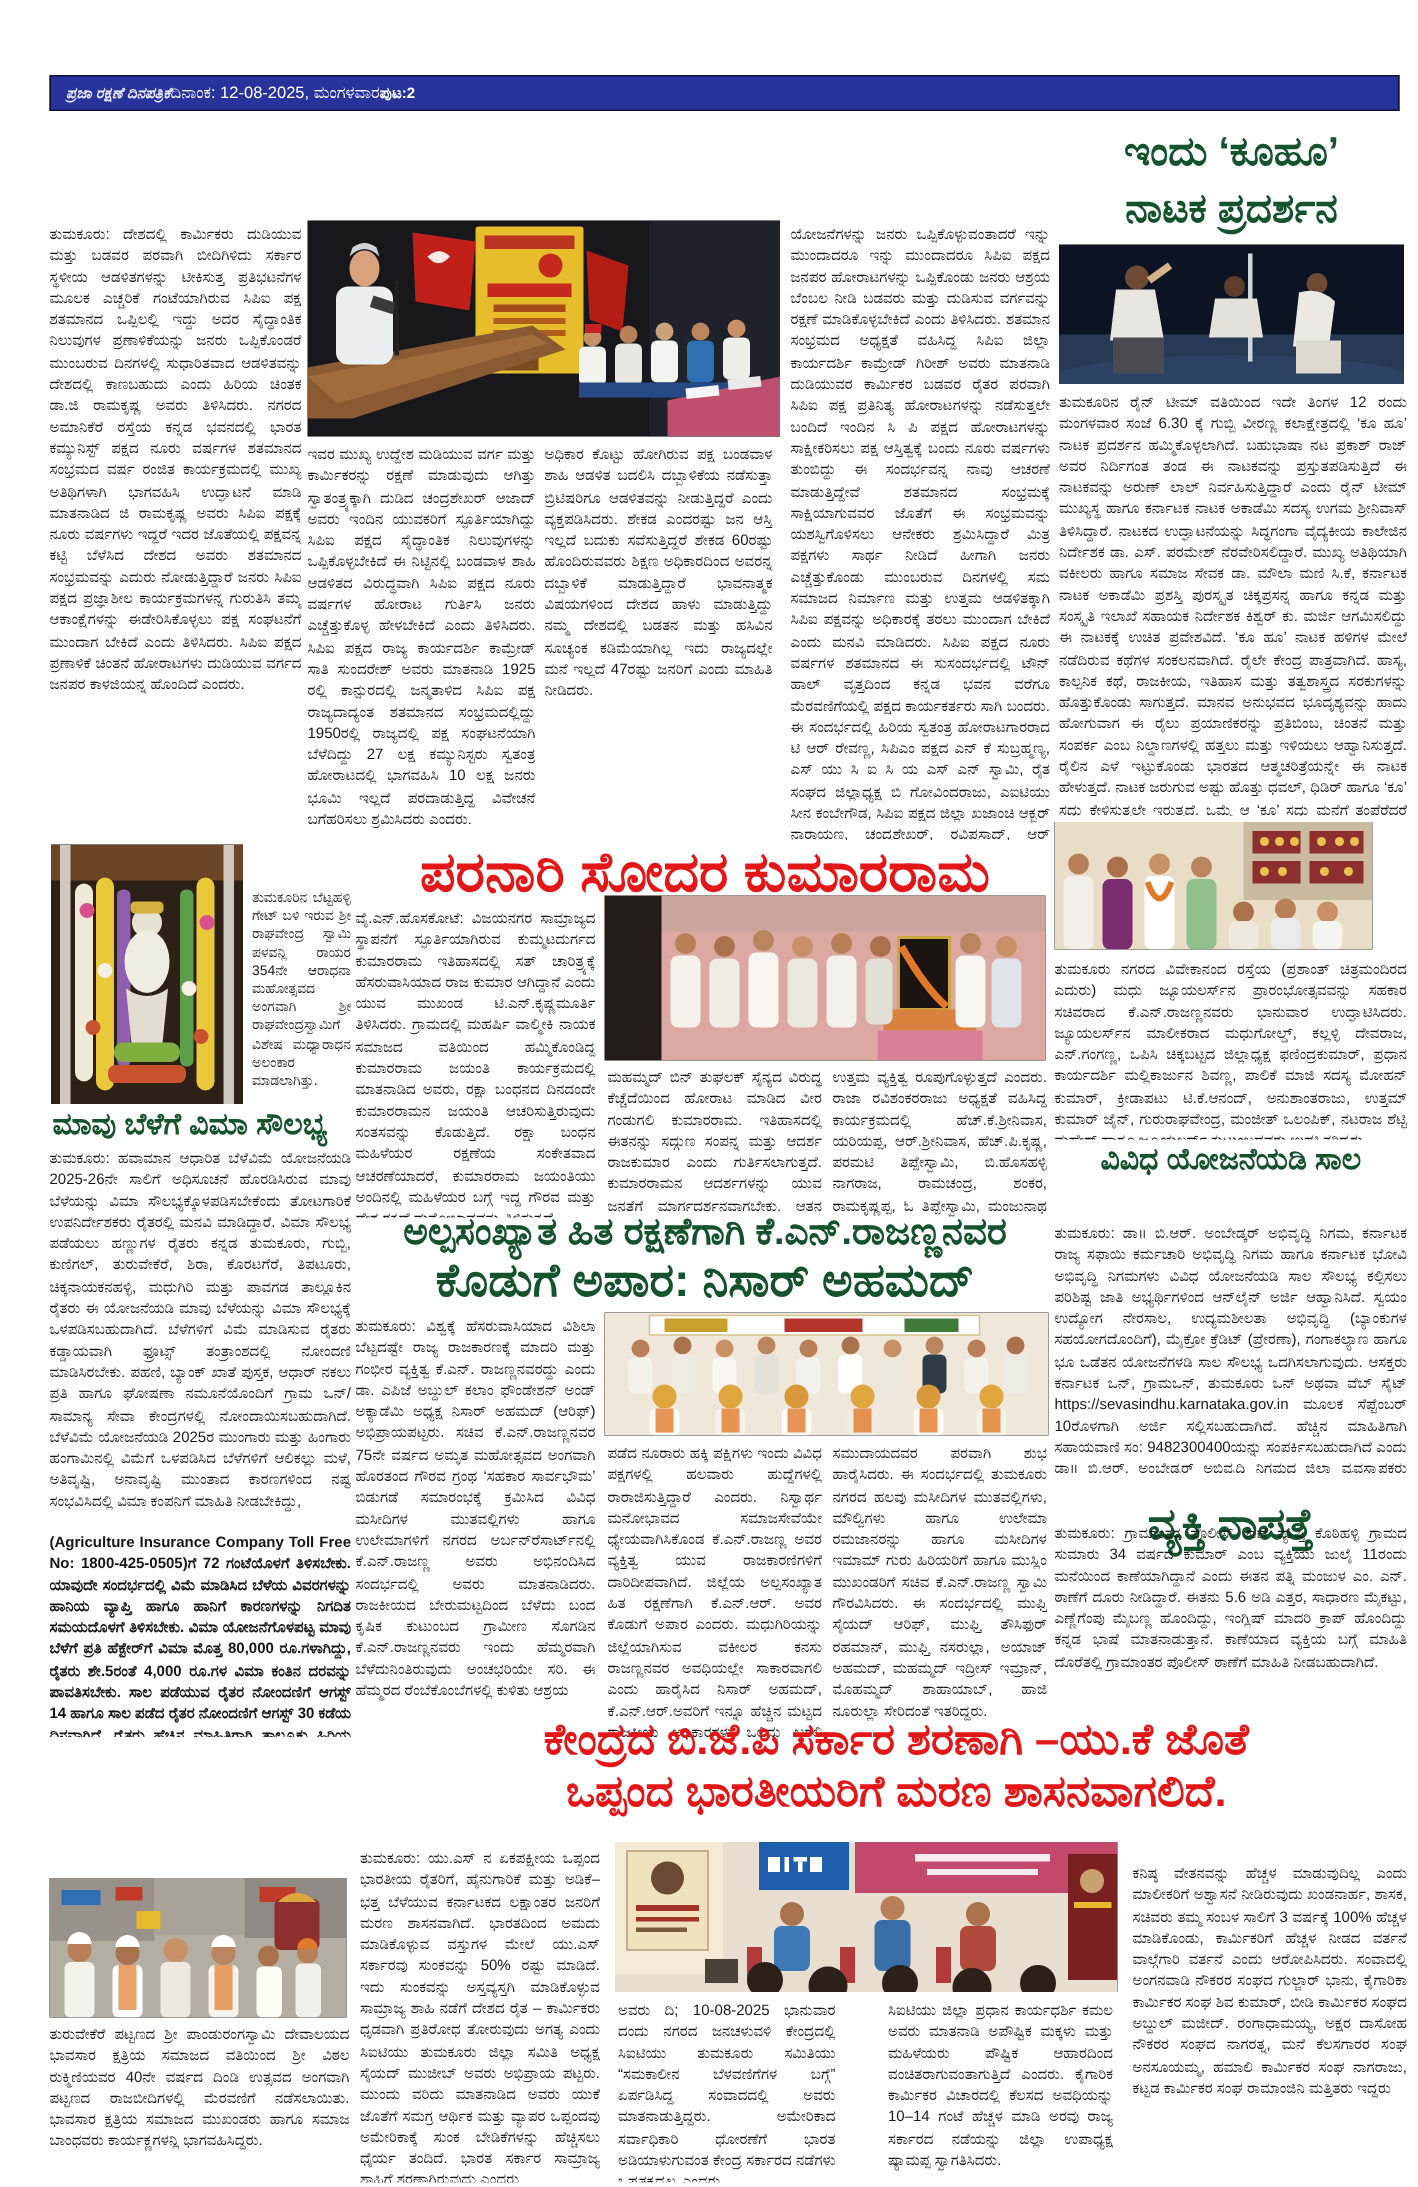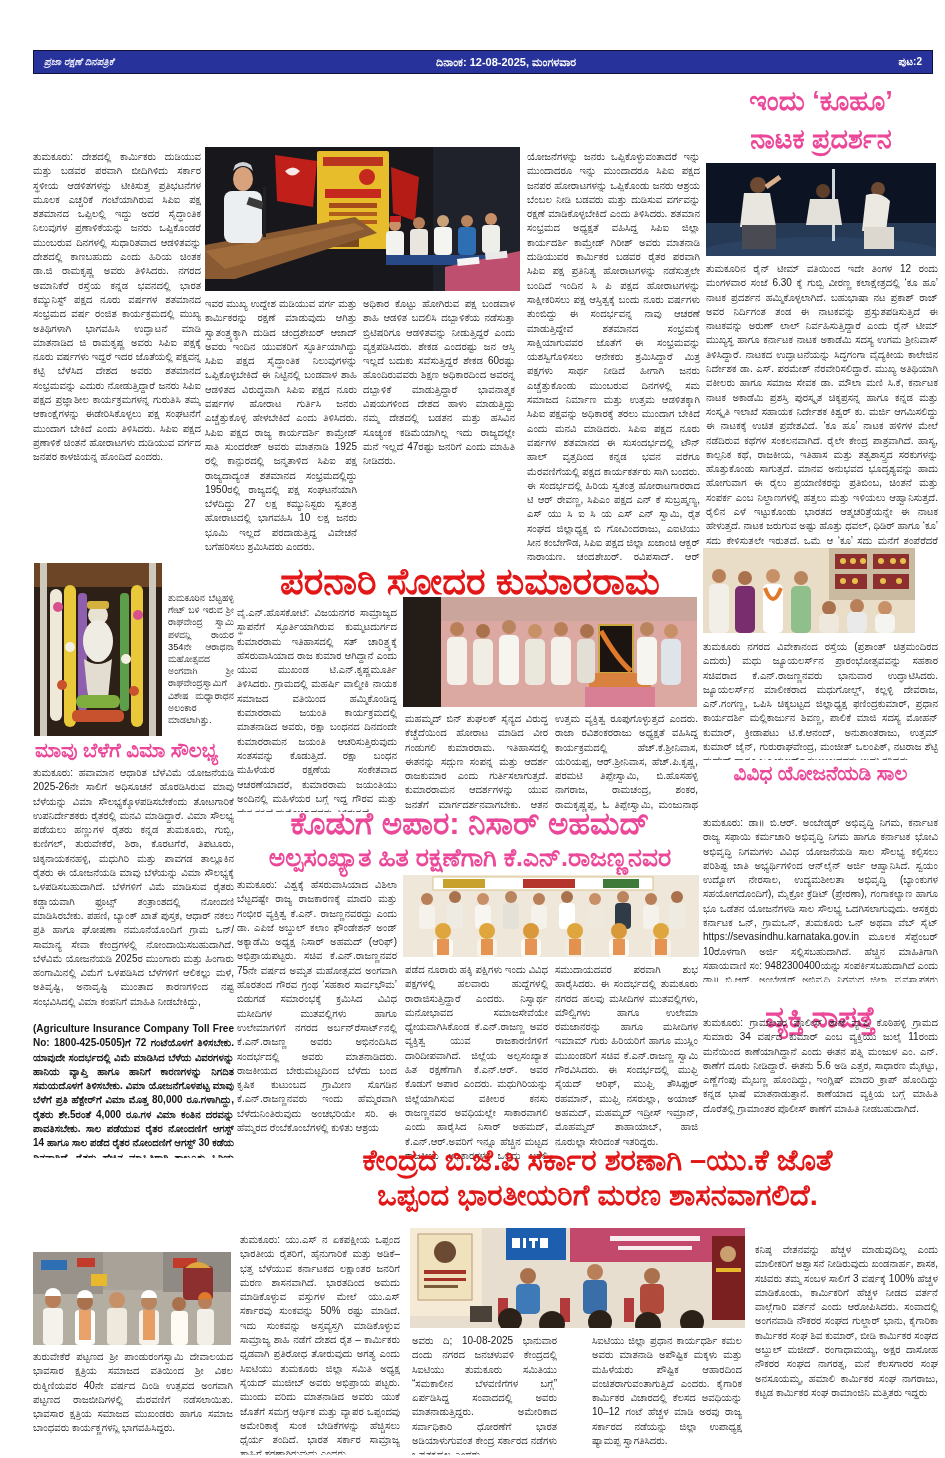--- a/index.html
+++ b/index.html
@@ -1,26 +1,26 @@
 <!DOCTYPE html>
 <html><head>
 <meta charset="utf-8">
 <style>
   html,body{margin:0;padding:0;background:#fff;}
   .page{position:relative;width:945px;height:1458px;background:#ffffff;
         font-family:"Liberation Sans",sans-serif;overflow:hidden;color:#141414;}
   .masthead{position:absolute;left:33px;top:50px;width:900px;height:24px;
             background:#27329a;border:1px solid #10103a;display:flex;align-items:center;
-            justify-content:space-between;box-sizing:border-box;padding:0 10px;}
+            box-sizing:border-box;padding:0 10px;}
   .masthead .mh-left{color:#e9e9fa;font-size:10px;font-style:italic;font-weight:bold;}
-  .masthead .mh-center{color:#ffffff;font-size:11px;font-weight:bold;}
+  .masthead .mh-center{color:#ffffff;font-size:11px;font-weight:normal;}
   .masthead .mh-right{color:#ffffff;font-size:10px;font-weight:bold;}
   .hl{position:absolute;font-weight:bold;}
   .hl-red{color:#e31717;}
-  .hl-black{color:#ec4899;}
+  .hl-black{color:#14532d;}
   .col{position:absolute;font-size:10px;line-height:14.3px;text-align:justify;
        overflow:hidden;color:#161616;word-break:break-word;}
   .col.small{font-size:9.3px;line-height:12.2px;}
   .col.bold{font-weight:bold;}
   .photo{position:absolute;overflow:hidden;background:#222;}
   .photo svg{display:block;width:100%;height:100%;}
   .center{text-align:center;}
 </style>
 </head>
 <body>
@@ -168,22 +168,22 @@
           <rect x="234" y="40" width="20" height="48" rx="5" fill="#f6f5ef"></rect>
         <circle cx="268" cy="34" r="7" fill="#c89067"></circle>
           <rect x="258" y="42" width="20" height="46" rx="5" fill="#dfe4ea"></rect>
       </g>
     </svg>
   </div>
   <div class="col" style="left:405px;top:712px;width:143px;height:100px;">ಮಹಮ್ಮದ್ ಬಿನ್ ತುಘಲಕ್ ಸೈನ್ಯದ ವಿರುದ್ಧ ಕೆಚ್ಚೆದೆಯಿಂದ ಹೋರಾಟ ಮಾಡಿದ ವೀರ ಗಂಡುಗಲಿ ಕುಮಾರರಾಮ. ಇತಿಹಾಸದಲ್ಲಿ ಈತನನ್ನು ಸದ್ಗುಣ ಸಂಪನ್ನ ಮತ್ತು ಆದರ್ಶ ರಾಜಕುಮಾರ ಎಂದು ಗುರ್ತಿಸಲಾಗುತ್ತದೆ. ಕುಮಾರರಾಮನ ಆದರ್ಶಗಳನ್ನು ಯುವ ಜನತೆಗೆ ಮಾರ್ಗದರ್ಶನವಾಗಬೇಕು. ಆತನ ಗುಣಗಳನ್ನು ಜೀವನದಲ್ಲಿ ಅಳವಡಿಸಿಕೊಂಡರೆ</div>
   <div class="col" style="left:555px;top:712px;width:143px;height:100px;">ಉತ್ತಮ ವ್ಯಕ್ತಿತ್ವ ರೂಪುಗೊಳ್ಳುತ್ತದೆ ಎಂದರು. ರಾಜಾ ರವಿಶಂಕರರಾಜು ಅಧ್ಯಕ್ಷತೆ ವಹಿಸಿದ್ದ ಕಾರ್ಯಕ್ರಮದಲ್ಲಿ ಹೆಚ್.ಕೆ.ಶ್ರೀನಿವಾಸ, ಯರಿಯಪ್ಪ, ಆರ್.ಶ್ರೀನಿವಾಸ, ಹೆಚ್.ಪಿ.ಕೃಷ್ಣ, ಪರಮಟಿ ತಿಪ್ಪೇಸ್ವಾಮಿ, ಬಿ.ಹೊಸಹಳ್ಳಿ ನಾಗರಾಜ, ರಾಮಚಂದ್ರ, ಶಂಕರ, ರಾಮಕೃಷ್ಣಪ್ಪ, ಓ ತಿಪ್ಪೇಸ್ವಾಮಿ, ಮಂಜುನಾಥ ಮತ್ತಿತರರು ಭಾಗವಹಿಸಿದ್ದರು.</div>
 
   <div class="hl hl-black center" style="left:240px;top:806px;width:460px;">
+    <div style="font-size:25px;line-height:30px;">ಅಲ್ಪಸಂಖ್ಯಾತ ಹಿತ ರಕ್ಷಣೆಗಾಗಿ ಕೆ.ಎನ್.ರಾಜಣ್ಣನವರ</div>
     <div style="font-size:31px;line-height:36px;">ಕೊಡುಗೆ ಅಪಾರ: ನಿಸಾರ್ ಅಹಮದ್</div>
-    <div style="font-size:25px;line-height:30px;">ಅಲ್ಪಸಂಖ್ಯಾತ ಹಿತ ರಕ್ಷಣೆಗಾಗಿ ಕೆ.ಎನ್.ರಾಜಣ್ಣನವರ</div>
   </div>
 
   <div class="col" style="left:237px;top:878px;width:160px;height:282px;">ತುಮಕೂರು: ವಿಶ್ವಕ್ಕೆ ಹೆಸರುವಾಸಿಯಾದ ವಿಶಿಲಾ ಬೆಟ್ಟದಷ್ಟೇ ರಾಜ್ಯ ರಾಜಕಾರಣಕ್ಕೆ ಮಾದರಿ ಮತ್ತು ಗಂಭೀರ ವ್ಯಕ್ತಿತ್ವ ಕೆ.ಎನ್. ರಾಜಣ್ಣನವರದ್ದು ಎಂದು ಡಾ. ಎಪಿಜೆ ಅಬ್ದುಲ್ ಕಲಾಂ ಫೌಂಡೇಶನ್ ಅಂಡ್ ಅಕ್ಯಾಡೆಮಿ ಅಧ್ಯಕ್ಷ ನಿಸಾರ್ ಅಹಮದ್ (ಆರಿಫ್) ಅಭಿಪ್ರಾಯಪಟ್ಟರು. ಸಚಿವ ಕೆ.ಎನ್.ರಾಜಣ್ಣನವರ 75ನೇ ವರ್ಷದ ಅಮೃತ ಮಹೋತ್ಸವದ ಅಂಗವಾಗಿ ಹೊರತಂದ ಗೌರವ ಗ್ರಂಥ ‘ಸಹಕಾರ ಸಾರ್ವಭೌಮ’ ಬಿಡುಗಡೆ ಸಮಾರಂಭಕ್ಕೆ ಕ್ರಮಿಸಿದ ವಿವಿಧ ಮಸೀದಿಗಳ ಮುತವಲ್ಲಿಗಳು ಹಾಗೂ ಉಲೇಮಾಗಳಿಗೆ ನಗರದ ಅರ್ಬನ್‌ರೆಸಾರ್ಟ್‌ನಲ್ಲಿ ಕೆ.ಎನ್.ರಾಜಣ್ಣ ಅವರು ಅಭಿನಂದಿಸಿದ ಸಂದರ್ಭದಲ್ಲಿ ಅವರು ಮಾತನಾಡಿದರು. ರಾಜಕೀಯದ ಬೇರುಮಟ್ಟದಿಂದ ಬೆಳೆದು ಬಂದ ಕೃಷಿಕ ಕುಟುಂಬದ ಗ್ರಾಮೀಣ ಸೊಗಡಿನ ಕೆ.ಎನ್.ರಾಜಣ್ಣನವರು ಇಂದು ಹೆಮ್ಮರವಾಗಿ ಬೆಳೆದುನಿಂತಿರುವುದು ಅಂಚಭರಿಯೇ ಸರಿ. ಈ ಹೆಮ್ಮರದ ರೆಂಬೆಕೊಂಬೆಗಳಲ್ಲಿ ಕುಳಿತು ಆಶ್ರಯ</div>
   <div class="photo" style="left:403px;top:875px;width:296px;height:82px;">
     <svg viewBox="0 0 296 82" preserveAspectRatio="none">
       <rect width="296" height="82" fill="#efe7da"></rect>
       <rect x="30" y="2" width="220" height="13" fill="#fff" stroke="#d8c38a"></rect>
       <rect x="40" y="4" width="42" height="9" fill="#c8a12c"></rect>
       <rect x="120" y="4" width="52" height="9" fill="#b5352c"></rect>
       <rect x="200" y="4" width="36" height="9" fill="#3f7a3a"></rect>
@@ -369,16 +369,16 @@
           <circle cx="142" cy="96" r="13"></circle>
           <circle cx="190" cy="94" r="12"></circle>
           <circle cx="238" cy="97" r="13"></circle>
           <circle cx="282" cy="94" r="12"></circle>
       </g>
       <rect x="60" y="78" width="22" height="16" fill="#4a4238"></rect>
     </svg>
   </div>
 
   <div class="col" style="left:412px;top:1334px;width:145px;height:121px;">ಅವರು ದಿ; 10-08-2025 ಭಾನುವಾರ ದಂದು ನಗರದ ಜನಚಳುವಳಿ ಕೇಂದ್ರದಲ್ಲಿ ಸಿಐಟಿಯು ತುಮಕೂರು ಸಮಿತಿಯು “ಸಮಕಾಲೀನ ಬೆಳವಣಿಗೆಗಳ ಬಗ್ಗೆ” ಏರ್ಪಡಿಸಿದ್ದ ಸಂವಾದದಲ್ಲಿ ಅವರು ಮಾತನಾಡುತ್ತಿದ್ದರು. ಅಮೇರಿಕಾದ ಸರ್ವಾಧಿಕಾರಿ ಧೋರಣೆಗೆ ಭಾರತ ಅಡಿಯಾಳುಗುವಂತ ಕೇಂದ್ರ ಸರ್ಕಾರದ ನಡೆಗಳು ಒಪ್ಪತಕ್ಕದ್ದಲ್ಲ ಎಂದರು</div>
-  <div class="col" style="left:592px;top:1334px;width:150px;height:121px;">ಸಿಐಟಿಯು ಜಿಲ್ಲಾ ಪ್ರಧಾನ ಕಾರ್ಯಧರ್ಶಿ ಕಮಲ ಅವರು ಮಾತನಾಡಿ ಅಪೌಷ್ಟಿಕ ಮಕ್ಕಳು ಮತ್ತು ಮಹಿಳೆಯರು ಪೌಷ್ಟಿಕ ಆಹಾರದಿಂದ ವಂಚಿತರಾಗುವಂತಾಗುತ್ತಿದೆ ಎಂದರು. ಕೈಗಾರಿಕ ಕಾರ್ಮಿಕರ ವಿಚಾರದಲ್ಲಿ ಕೆಲಸದ ಅವಧಿಯನ್ನು 10–12 ಗಂಟೆ ಹೆಚ್ಚಳ ಮಾಡಿ ಅರವು ರಾಜ್ಯ ಸರ್ಕಾರದ ನಡೆಯನ್ನು ಜಿಲ್ಲಾ ಉಪಾಧ್ಯಕ್ಷ ಷ್ಯಾಮಪ್ಪ ಸ್ವಾಗತಿಸಿದರು.</div>
+  <div class="col" style="left:592px;top:1334px;width:150px;height:121px;">ಸಿಐಟಿಯು ಜಿಲ್ಲಾ ಪ್ರಧಾನ ಕಾರ್ಯಧರ್ಶಿ ಕಮಲ ಅವರು ಮಾತನಾಡಿ ಅಪೌಷ್ಟಿಕ ಮಕ್ಕಳು ಮತ್ತು ಮಹಿಳೆಯರು ಪೌಷ್ಟಿಕ ಆಹಾರದಿಂದ ವಂಚಿತರಾಗುವಂತಾಗುತ್ತಿದೆ ಎಂದರು. ಕೈಗಾರಿಕ ಕಾರ್ಮಿಕರ ವಿಚಾರದಲ್ಲಿ ಕೆಲಸದ ಅವಧಿಯನ್ನು 10–14 ಗಂಟೆ ಹೆಚ್ಚಳ ಮಾಡಿ ಅರವು ರಾಜ್ಯ ಸರ್ಕಾರದ ನಡೆಯನ್ನು ಜಿಲ್ಲಾ ಉಪಾಧ್ಯಕ್ಷ ಷ್ಯಾಮಪ್ಪ ಸ್ವಾಗತಿಸಿದರು.</div>
   <div class="col" style="left:755px;top:1243px;width:183px;height:212px;">ಕನಿಷ್ಠ ವೇತನವನ್ನು ಹೆಚ್ಚಳ ಮಾಡುವುದಿಲ್ಲ ಎಂದು ಮಾಲೀಕರಿಗೆ ಅಶ್ವಾಸನೆ ನೀಡಿರುವುದು ಖಂಡನಾರ್ಹ, ಶಾಸಕ, ಸಚಿವರು ತಮ್ಮ ಸಂಬಳ ಸಾಲಿಗೆ 3 ವರ್ಷಕ್ಕೆ 100% ಹೆಚ್ಚಳ ಮಾಡಿಕೊಂಡು, ಕಾರ್ಮಿಕರಿಗೆ ಹೆಚ್ಚಳ ನೀಡದ ವರ್ತನೆ ವಾಲ್ಗೆಗಾರಿ ವರ್ತನೆ ಎಂದು ಆರೋಪಿಸಿದರು. ಸಂವಾದಲ್ಲಿ ಅಂಗನವಾಡಿ ನೌಕರರ ಸಂಘದ ಗುಲ್ಜಾರ್ ಭಾನು, ಕೈಗಾರಿಕಾ ಕಾರ್ಮಿಕರ ಸಂಘ ಶಿವ ಕುಮಾರ್, ಬೀಡಿ ಕಾರ್ಮಿಕರ ಸಂಘದ ಅಬ್ದುಲ್ ಮಜೀದ್. ರಂಗಾಧಾಮಯ್ಯ, ಅಕ್ಷರ ದಾಸೋಹ ನೌಕರರ ಸಂಘದ ನಾಗರತ್ನ, ಮನೆ ಕೆಲಸಗಾರರ ಸಂಘ ಅನಸೂಯಮ್ಮ, ಹಮಾಲಿ ಕಾರ್ಮಿಕರ ಸಂಘ ನಾಗರಾಜು, ಕಟ್ಟಡ ಕಾರ್ಮಿಕರ ಸಂಘ ರಾಮಾಂಜಿನಿ ಮತ್ತಿತರು ಇದ್ದರು</div>
 
 </div>
 
 </body></html>

